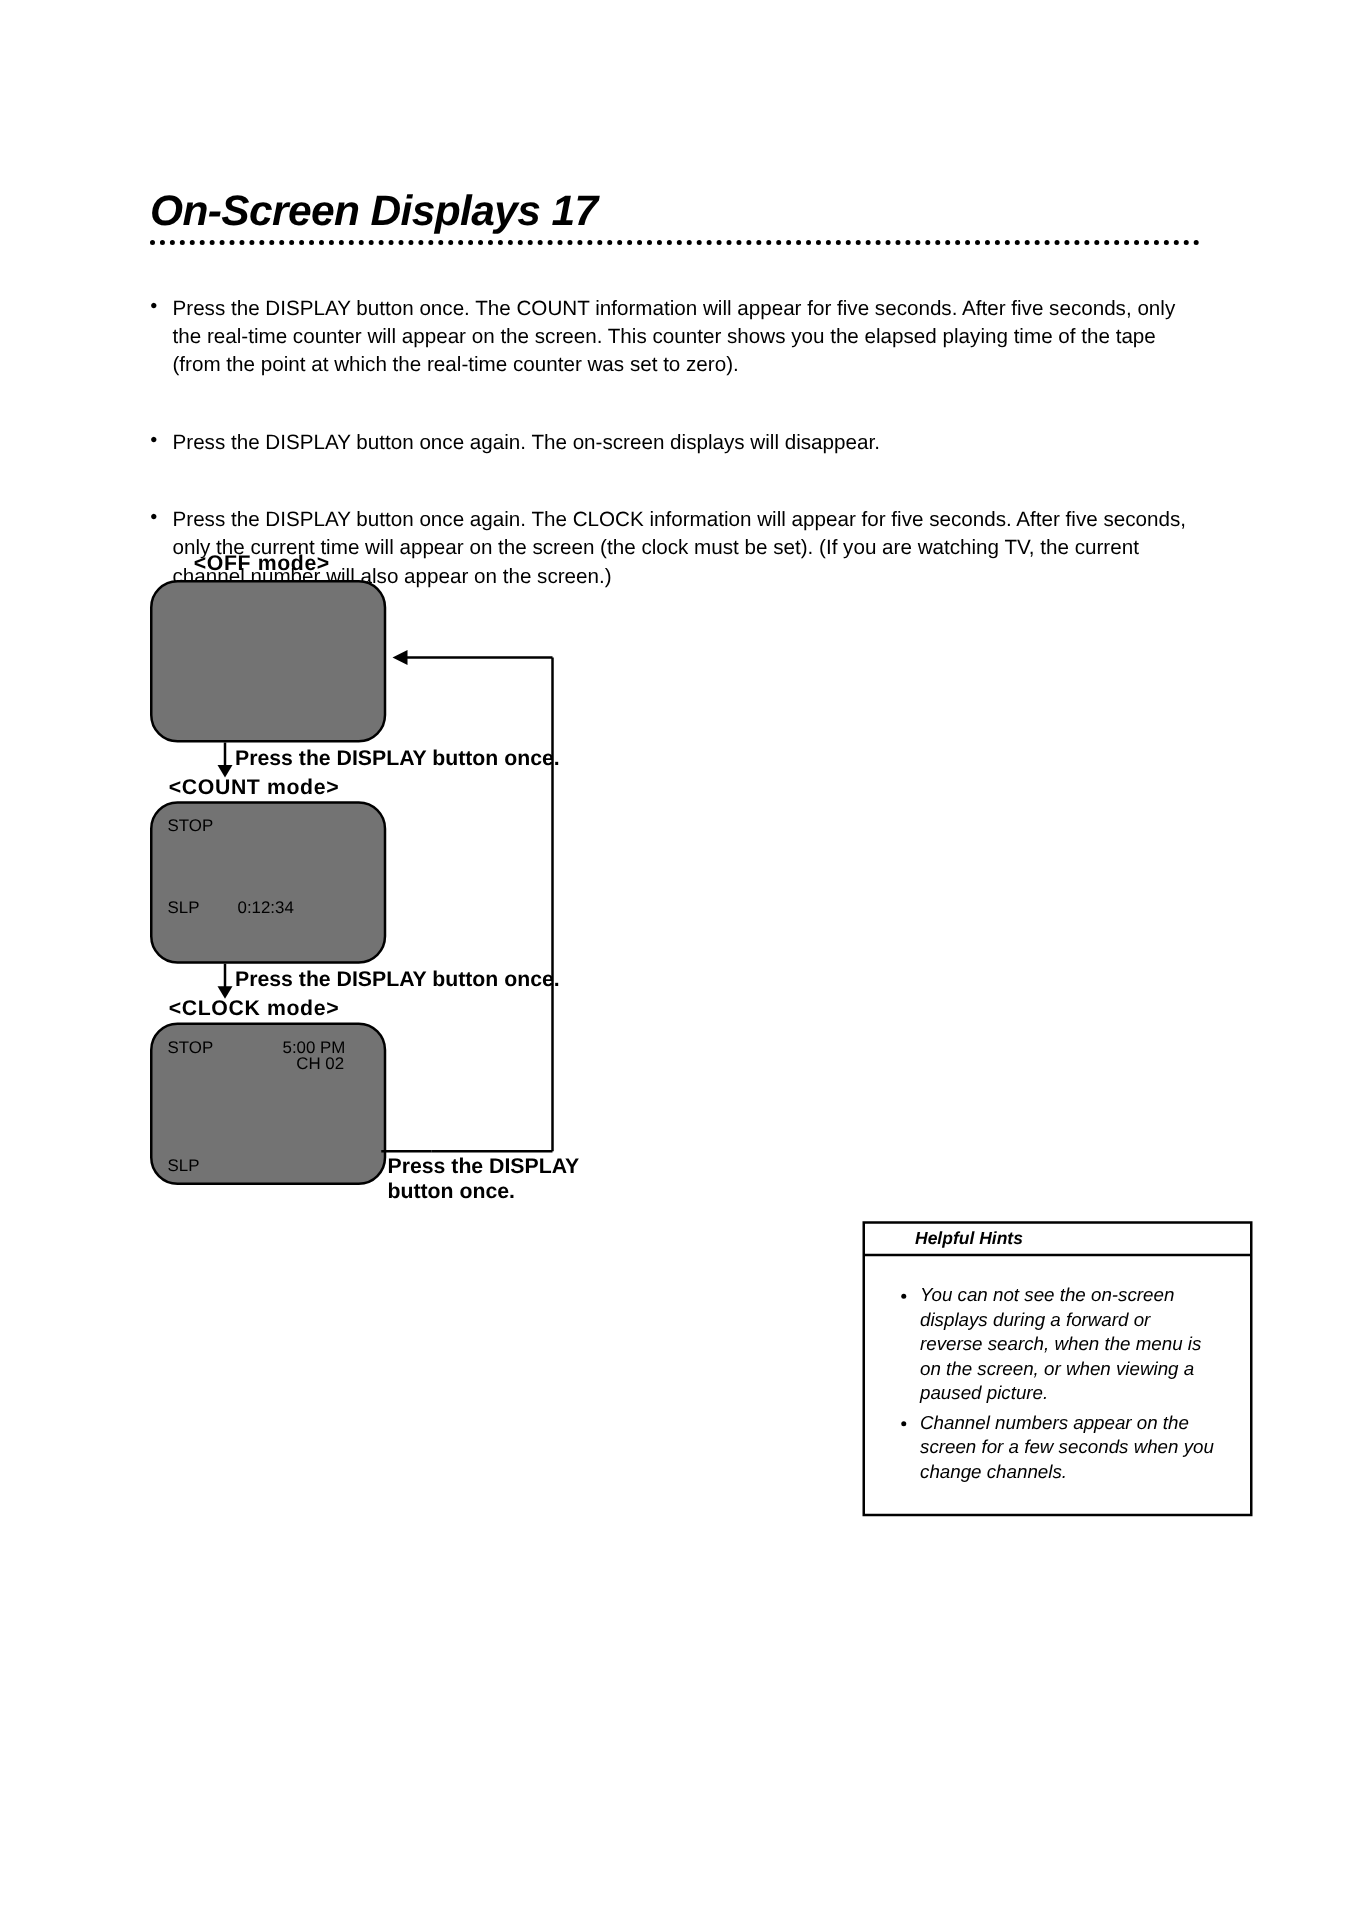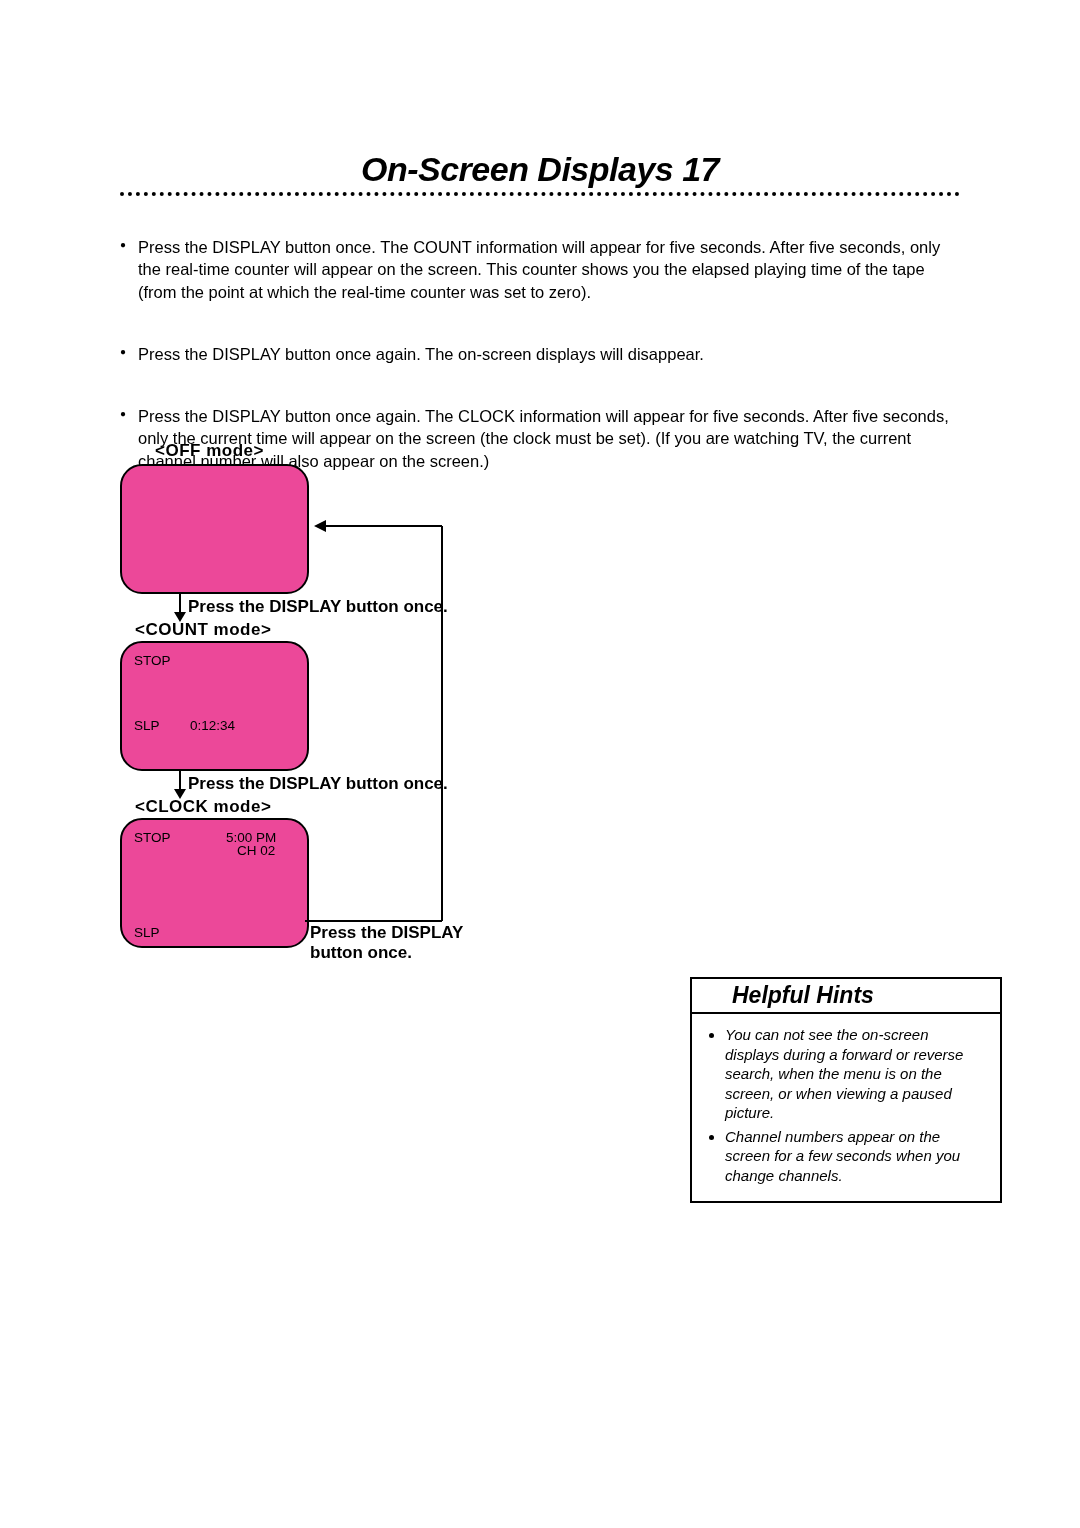--- a/index.html
+++ b/index.html
@@ -16,21 +16,21 @@
     position: absolute;
     left: 120px;
     top: 150px;
     width: 840px;
   }
   .title {
     font-family: Arial, Helvetica, sans-serif;
     font-weight: bold;
     font-style: italic;
     font-size: 34px;
-    text-align: center;
+    text-align: left;
     letter-spacing: -0.5px;
   }
   .dotted {
     border: none;
     border-top: 4px dotted #000;
     margin: 3px 0 8px 0;
   }
   .intro {
     font-size: 16.5px;
     line-height: 1.35;
@@ -66,21 +66,21 @@
     font-size: 17px;
     font-weight: bold;
     letter-spacing: 0.5px;
   }
   .tv {
     position: absolute;
     width: 185px;
     height: 126px;
     border: 2px solid #000;
     border-radius: 22px;
-    background: #ec4899;
+    background: #737373;
     font-size: 13.5px;
     line-height: 1.1;
   }
   .tv .line {
     position: absolute;
   }
   .instruction {
     position: absolute;
     font-size: 17px;
     font-weight: bold;
@@ -94,32 +94,32 @@
     left: 570px;
     top: 827px;
     width: 308px;
     border: 2px solid #000;
   }
   .hints-title-wrap {
     border-bottom: 2px solid #000;
     padding: 3px 0 3px 40px;
   }
   .hints-title {
-    font-size: 23px;
+    font-size: 14px;
     font-style: italic;
     font-weight: bold;
   }
   .hints-body {
     padding: 10px 16px 12px 16px;
     font-size: 15px;
     font-style: italic;
   }
   .hints-body ul {
     padding-left: 16px;
-    margin: 1px;
+    margin: 12px;
   }
   .hints-body li {
     margin-bottom: 4px;
     line-height: 1.3;
   }
 </style>
 </head>
 <body>
 
 <div class="page">

